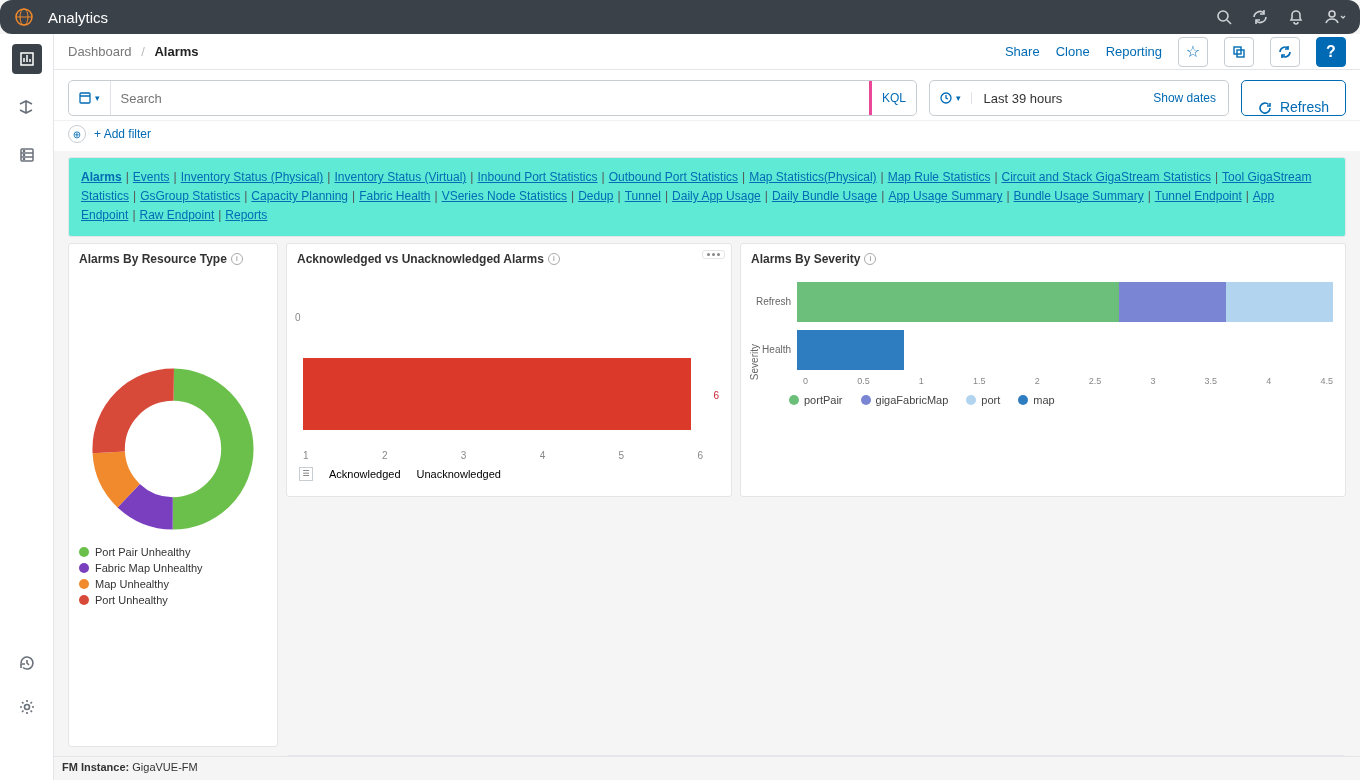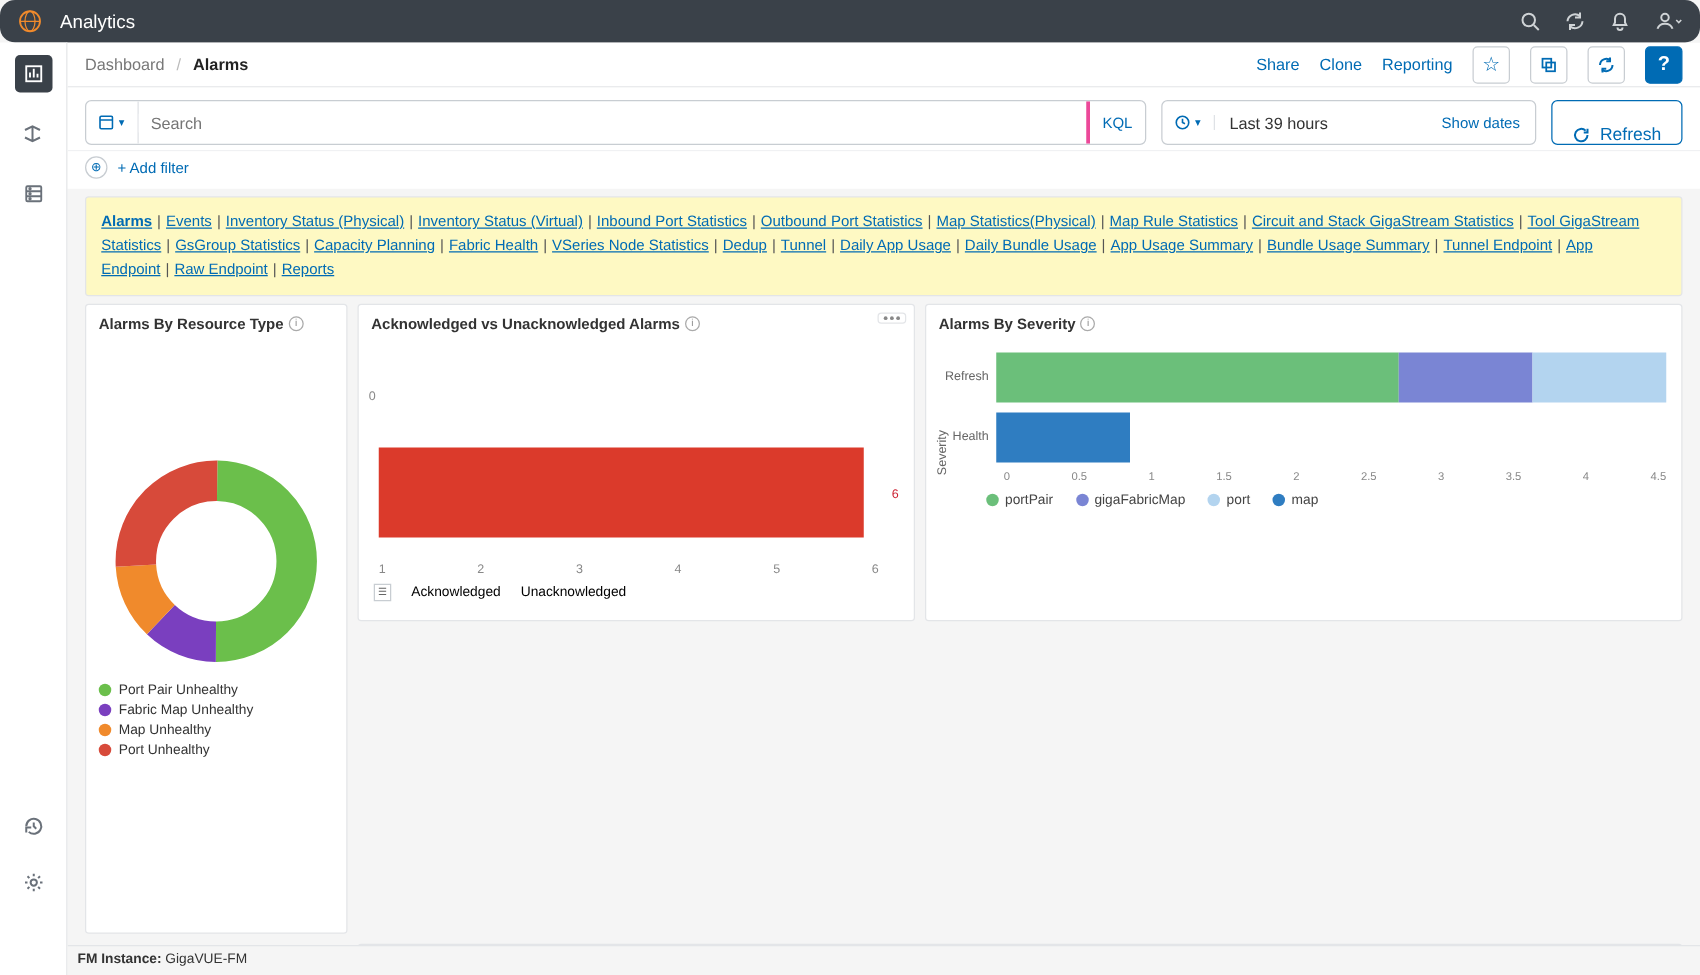--- a/index.html
+++ b/index.html
@@ -36,21 +36,21 @@
 .searchbox .kql { border-left: 3px solid #ec4899; color: #006bb4; font-weight:500;}
 .datebox { display:flex; border:1px solid #c8cdd2; border-radius:5px; height:36px; align-items:center; overflow:hidden; min-width:300px;}
 .datebox .iconseg { padding:0 10px; border-right:1px solid #dfe2e6; display:flex; align-items:center; gap:4px; color:#006bb4;}
 .datebox .dval { padding:0 12px; font-size:13px; color:#333; flex:1;}
 .datebox .show { color:#006bb4; padding:0 12px; font-size:12px; cursor:pointer;}
 .refreshbtn { border:1px solid #006bb4; border-radius:5px; height:36px; padding:0 16px; display:flex; align-items:flex-end; gap:8px; color:#006bb4; font-size:14px; cursor:pointer; }
 
 .filterrow { padding: 4px 14px 8px 14px; background:#fff; display:flex; align-items:center; gap:8px; font-size:12px; color:#006bb4; }
 .filterrow .filtericon { width:18px; height:18px; border:1px solid #c8cdd2; border-radius:50%; display:flex; align-items:center; justify-content:center; color:#006bb4; font-size:10px;}
 
-.linkbar { margin: 6px 14px 0 14px; border:1px solid #e3e5e8; background:#fef9c3; border-radius:3px; padding:10px 12px; font-size:12px; line-height:1.6; }
+.linkbar { margin: 6px 14px 0 14px; border:1px solid #e3e5e8; background:#5eead4; border-radius:3px; padding:10px 12px; font-size:12px; line-height:1.6; }
 .linkbar a { color:#006bb4; text-decoration:underline; cursor:pointer; }
 .linkbar .sep { color:#555; margin:0 4px; }
 .linkbar a.active { font-weight:700; }
 
 .panels { margin: 6px 14px 0 14px; display:grid; grid-template-columns: 210px 446px 1fr; gap:8px; }
 .panel { border:1px solid #e3e5e8; background:#fff; border-radius:3px; position:relative; }
 .panel-title { font-size:12px; font-weight:700; color:#333; padding:8px 10px; display:flex; align-items:center; gap:4px;}
 .panel-title .info { width:12px; height:12px; border:1px solid #aaa; border-radius:50%; font-size:8px; display:flex; align-items:center; justify-content:center; color:#888; font-weight:400;}
 
 .panel-menu { position:absolute; top:6px; right:6px; display:flex; gap:2px; padding:2px 4px; border:1px solid #e3e5e8; border-radius:3px; cursor:pointer;}

